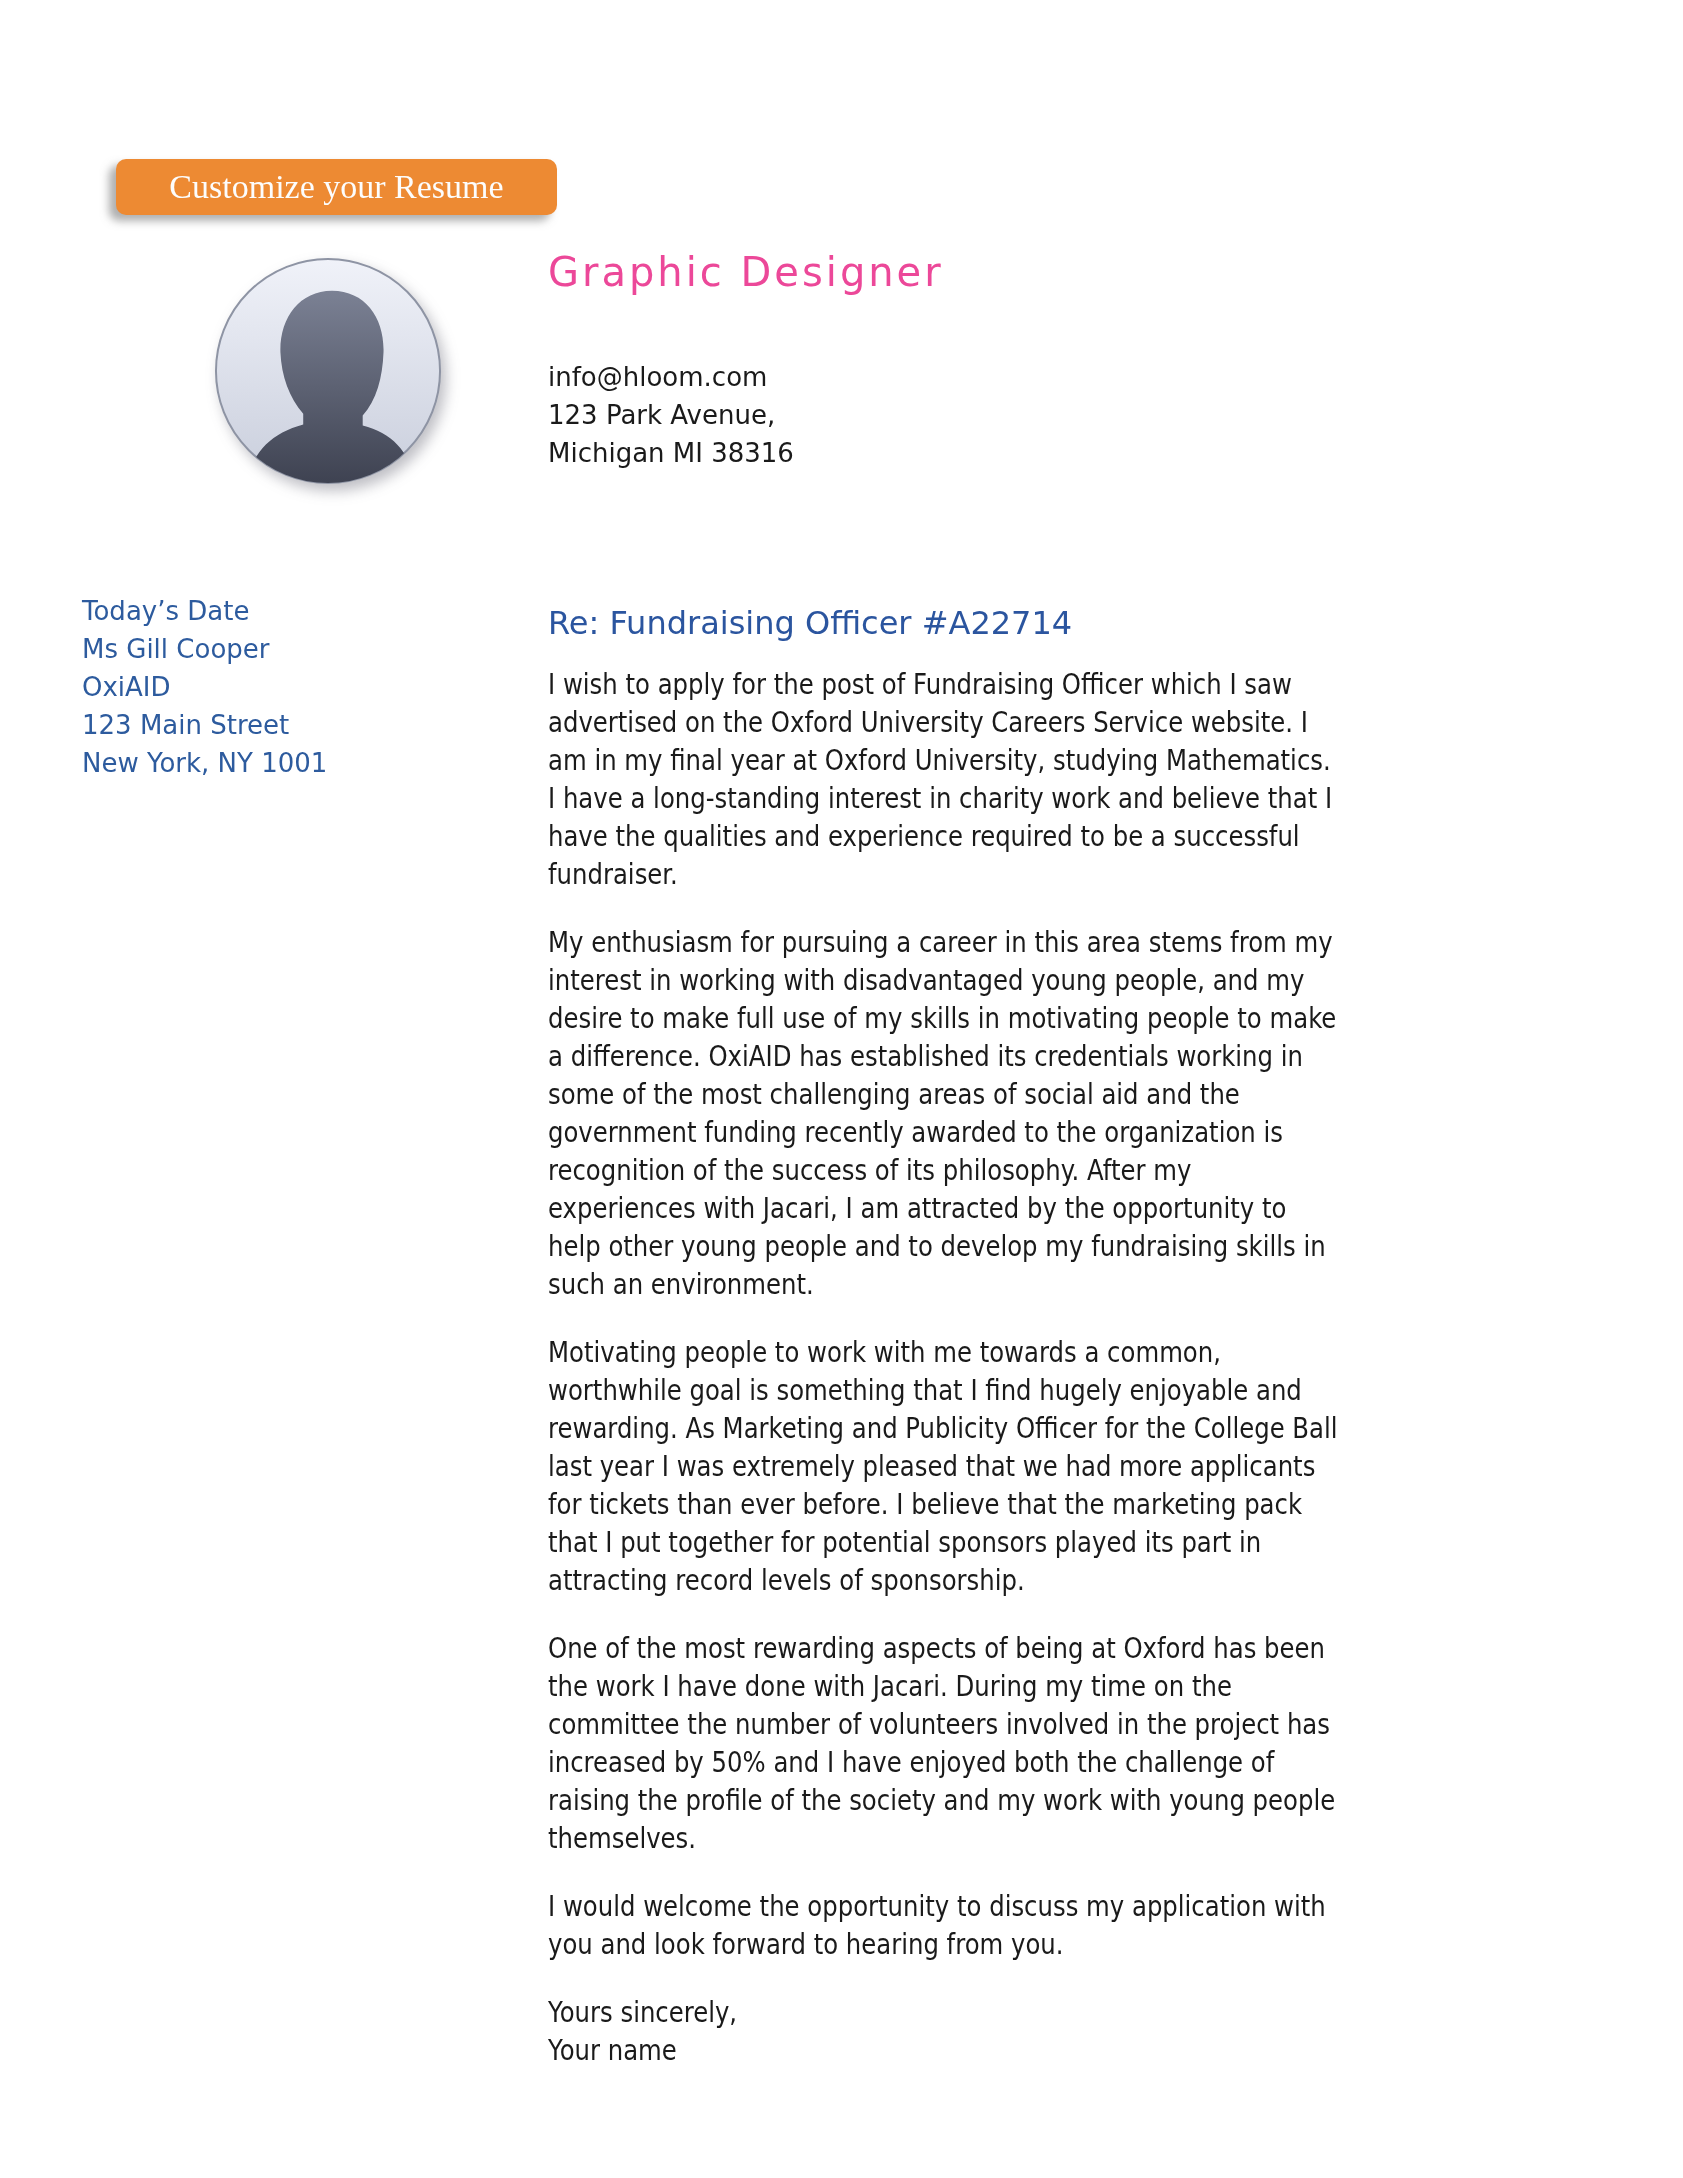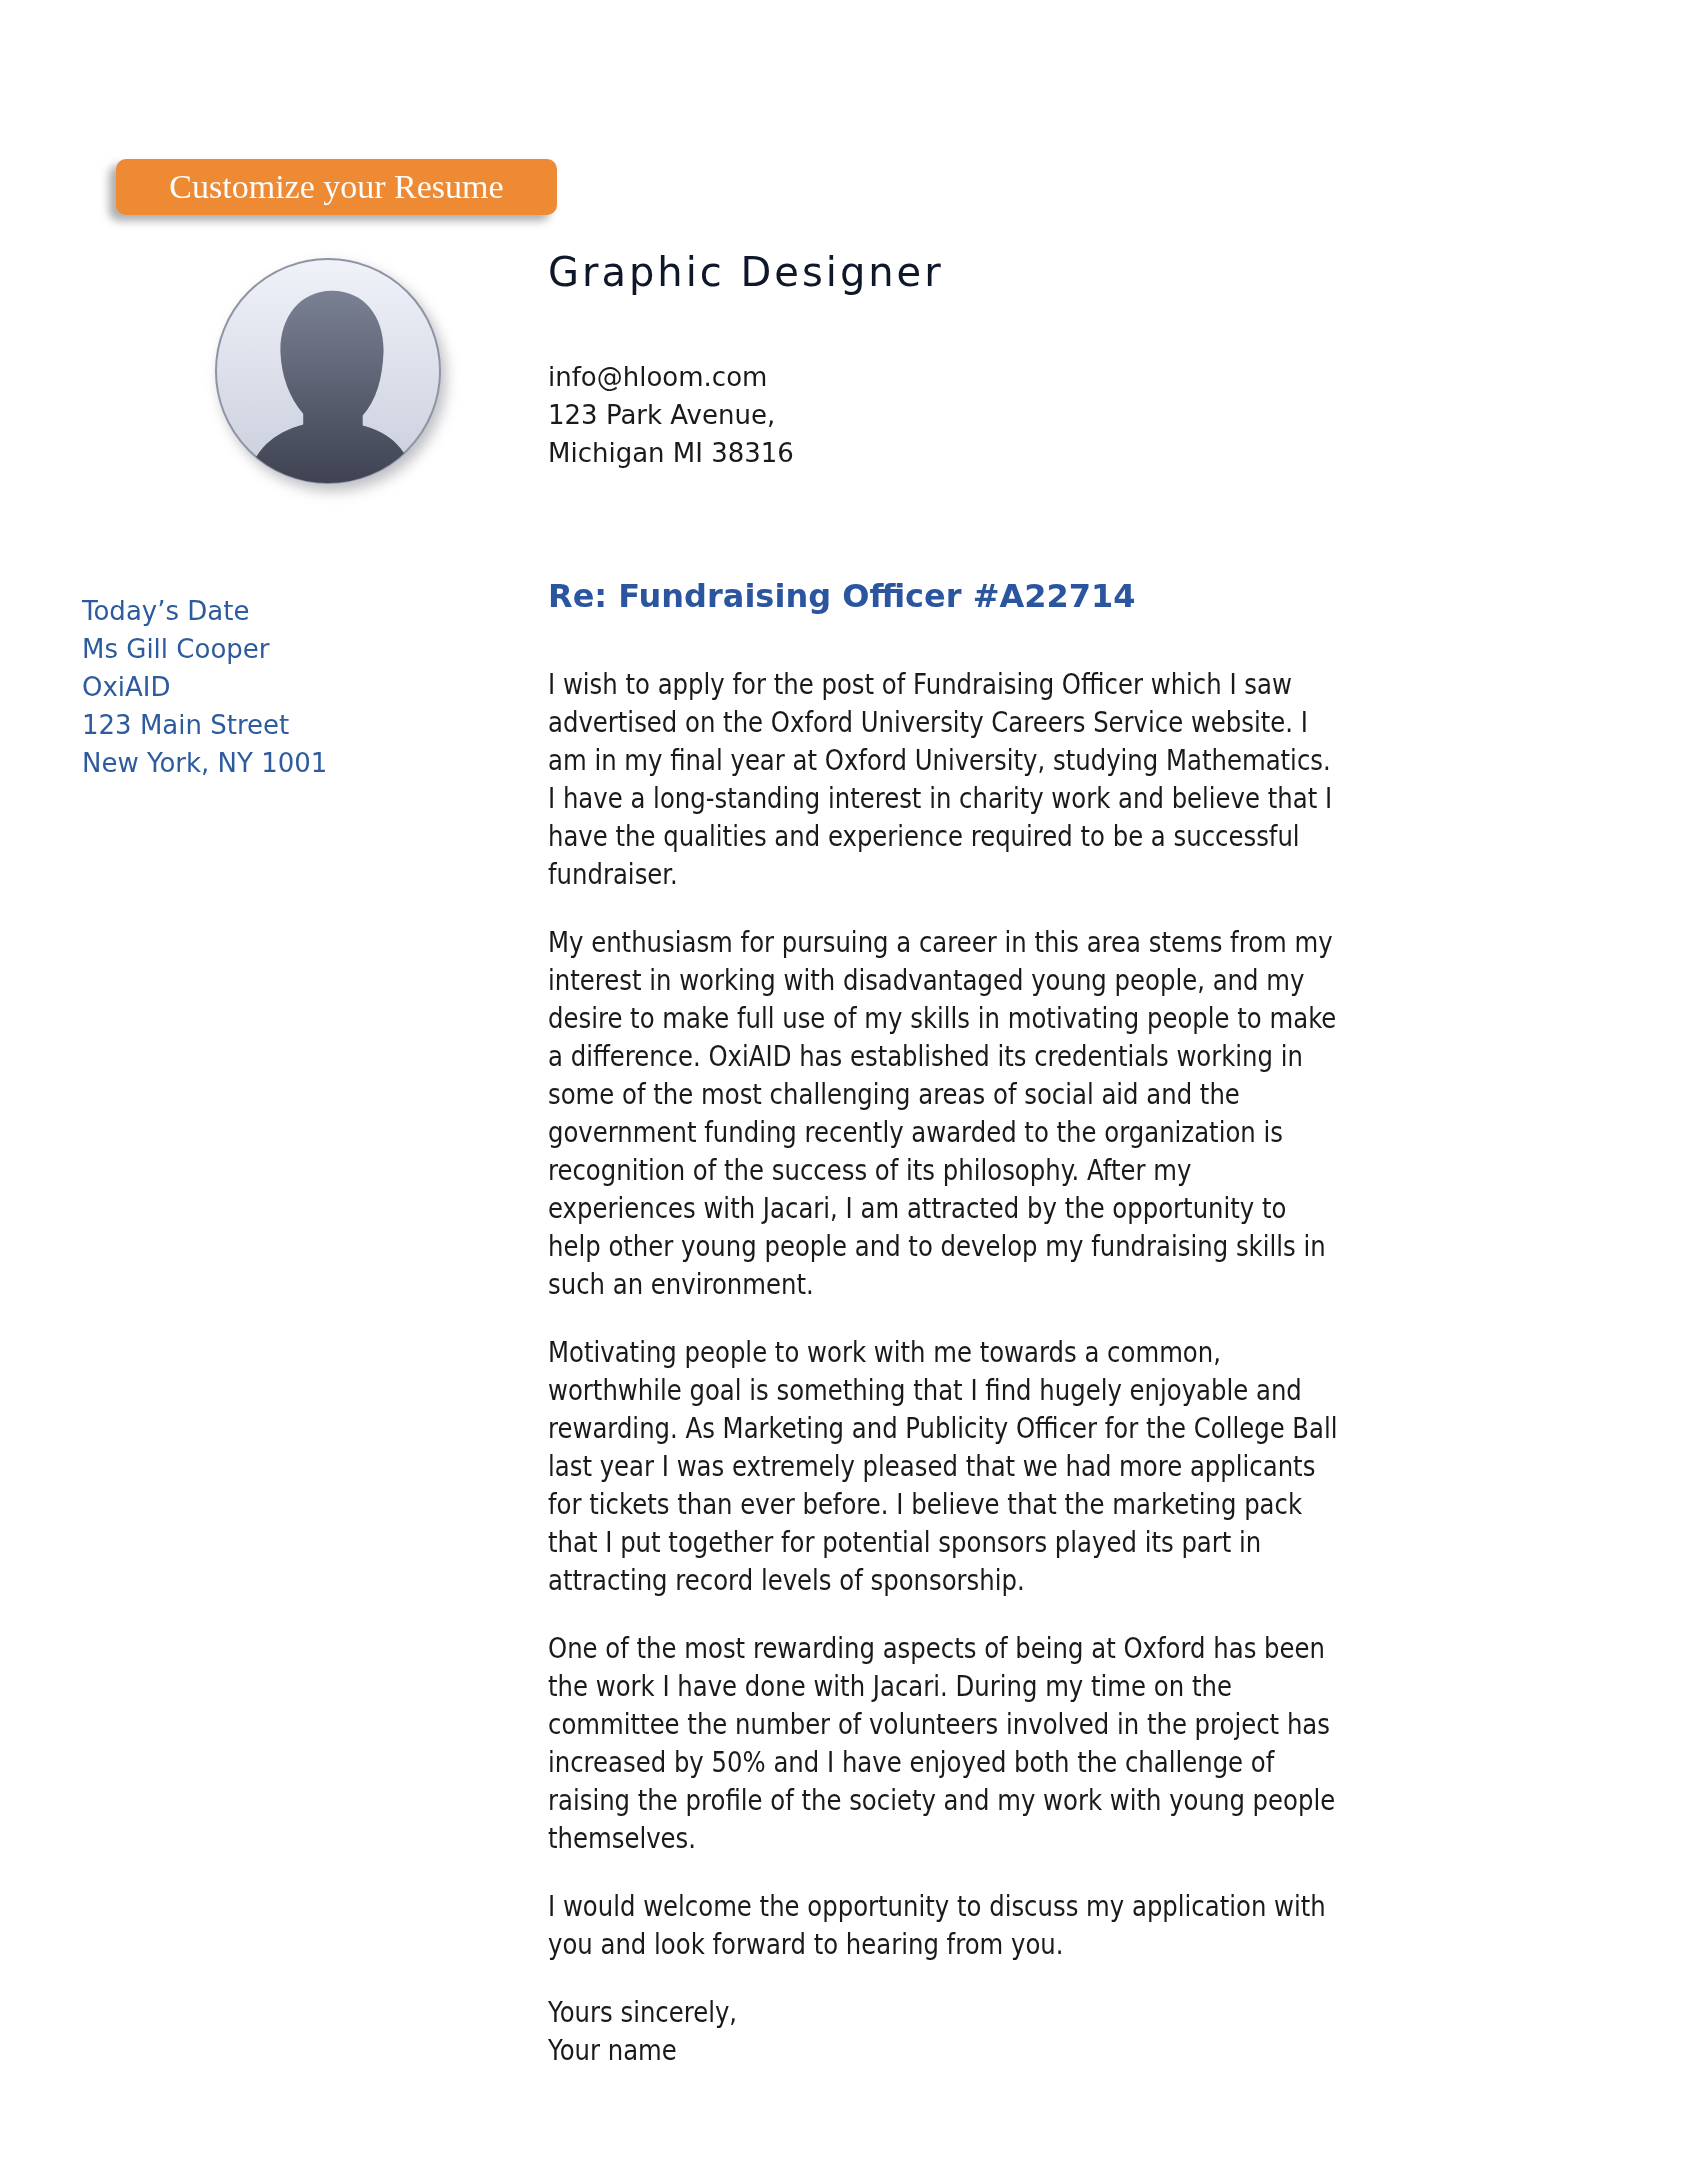--- a/index.html
+++ b/index.html
@@ -59,21 +59,21 @@
     line-height: 1;
     white-space: nowrap;
   }
   .job-title {
     position: absolute;
     left: 548px;
     top: 249px;
     font-size: 40px;
     font-weight: 400;
     letter-spacing: 3px;
-    color: #0f172a;
+    color: #ec4899;
     white-space: nowrap;
   }
   .contact {
     position: absolute;
     left: 548px;
     top: 358px;
     font-size: 26px;
     line-height: 38px;
     color: #1a1a1a;
   }
@@ -86,23 +86,23 @@
     font-size: 26px;
     line-height: 38px;
     color: #2d5b9e;
     white-space: pre-line;
   }
 
   
   .subject {
     position: absolute;
     left: 548px;
-    top: 577px;
+    top: 604px;
     font-size: 32px;
-    font-weight: bold;
+    font-weight: normal;
     color: #2b559f;
     white-space: nowrap;
   }
 
   
   .body-col {
     position: absolute;
     left: 548px;
     top: 665px;
     width: 990px;

